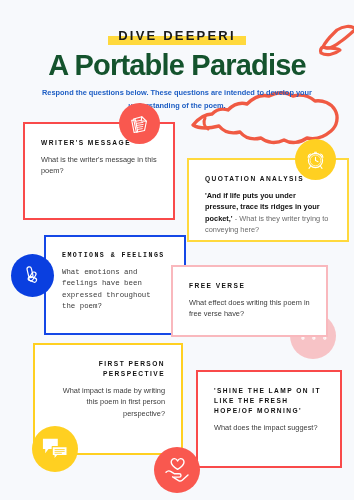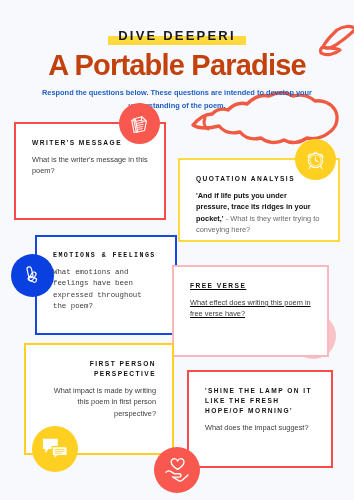--- a/index.html
+++ b/index.html
@@ -63,38 +63,39 @@
     bottom: 1px;
     height: 9px;
     background: #ffd93d;
     z-index: -1;
   }
   .title {
     margin-top: 4px;
     font-size: 29px;
     font-weight: bold;
     letter-spacing: -0.8px;
-    color: #c2410c;
+    color: #14532d;
     line-height: 1.05;
   }
   .subtitle {
     margin: 7px auto 0 auto;
     width: 280px;
     font-size: 7.4px;
     font-weight: bold;
     line-height: 1.75;
     color: #1f5fc4;
   }
 
   
   .card {
     position: absolute;
     background: #ffffff;
     box-sizing: border-box;
     z-index: 3;
+    margin-left: 9px;
   }
   .card .card-title {
     font-size: 6.6px;
     font-weight: bold;
     letter-spacing: 1.45px;
     color: #111111;
     line-height: 1.5;
   }
   .card .card-quote {
     font-size: 7.4px;
@@ -115,21 +116,21 @@
     line-height: 1.5;
     display: inline;
   }
   .card-pad {
     padding: 14px 16px 10px 16px;
   }
 
   #card-writers-message  { left: 14px;  top: 122px; width: 152px; height: 98px;  border: 2px solid #f94a4a; }
   #card-quotation        { left: 178px; top: 158px; width: 162px; height: 84px;  border: 2px solid #ffd93d; }
   #card-emotions         { left: 35px;  top: 235px; width: 142px; height: 100px; border: 2px solid #1447e6; font-family: Liberation Mono, monospace; }
-  #card-free-verse       { left: 172px; top: 265px; width: 157px; height: 92px;  border: 2px solid #f9b8bd; text-decoration: underline; }
+  #card-free-verse       { left: 162px; top: 265px; width: 157px; height: 72px;  border: 2px solid #f9b8bd; }
   #card-first-person     { left: 24px;  top: 343px; width: 150px; height: 112px;  border: 2px solid #ffd021; text-align: right; }
   #card-simile           { left: 187px; top: 370px; width: 146px; height: 98px;  border: 2px solid #f94a4a; }
 
   
   .badge {
     position: absolute;
     border-radius: 50%;
     z-index: 5;
     display: flex;
     align-items: center;

